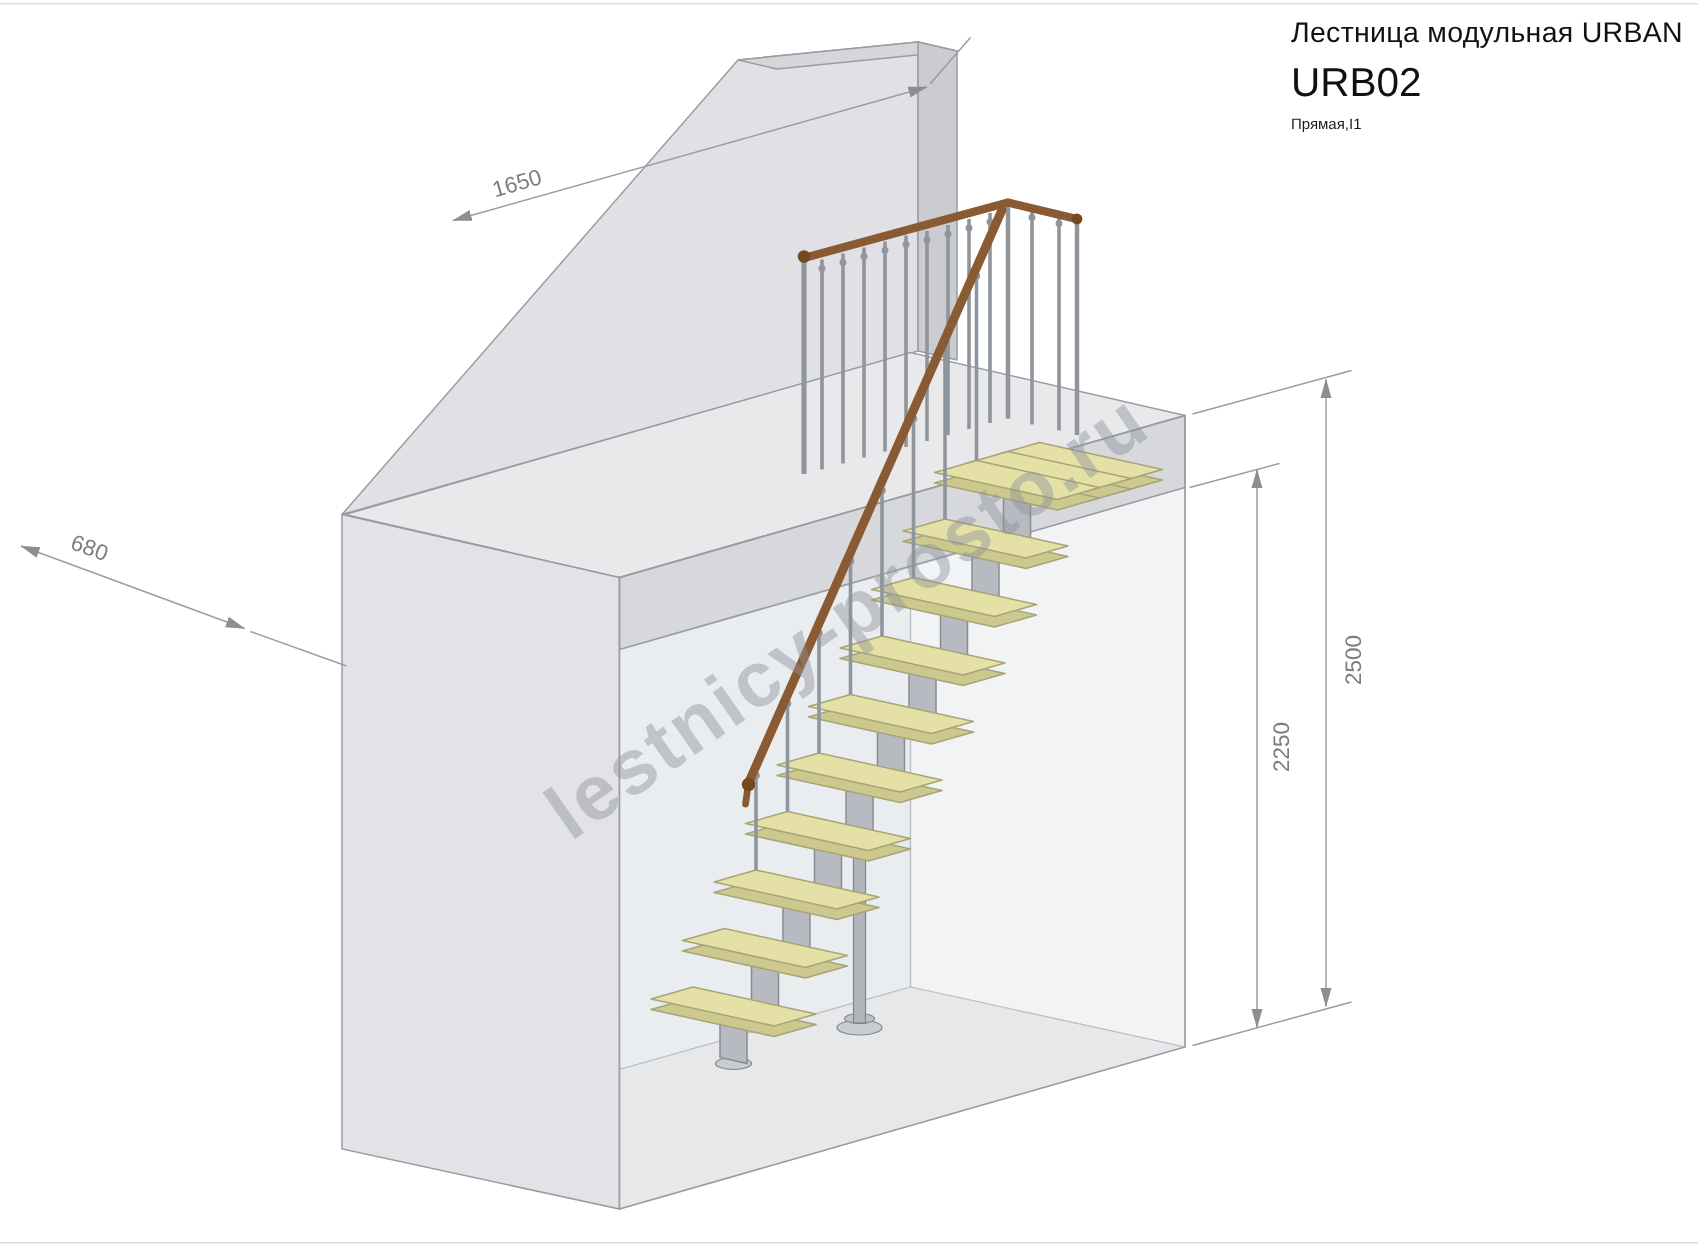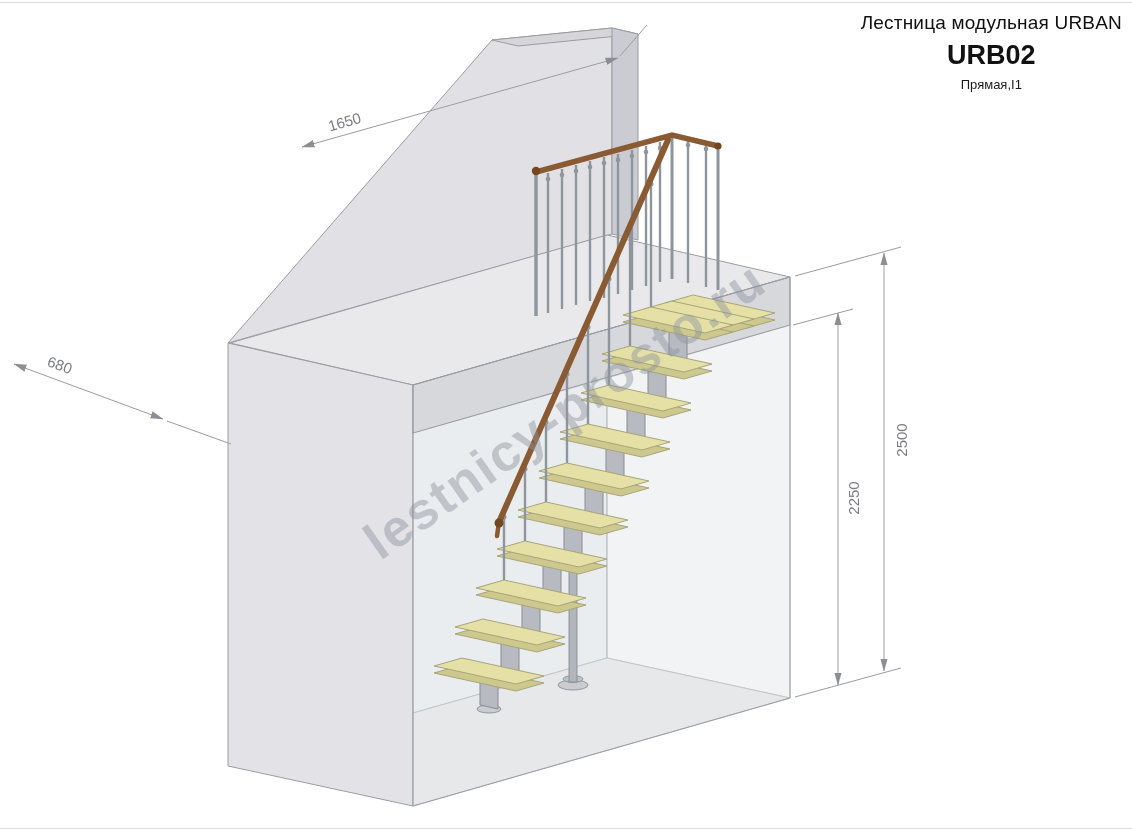--- a/index.html
+++ b/index.html
@@ -1,24 +1,24 @@
 <!DOCTYPE html>
 <html><head>
 <meta charset="utf-8">
 <style>
   html,body{margin:0;padding:0;background:#fff;}
   .stage{position:relative;width:1132px;height:831px;background:#ffffff;overflow:hidden;
          font-family:"Liberation Sans",sans-serif;}
   .stage svg{position:absolute;left:0;top:0;}
   .hairline{position:absolute;left:0;width:100%;height:1px;background:#dcdcde;}
   .hl-top{top:2px;} .hl-bottom{top:828px;}
-  .title-block{position:absolute;top:12px;right:10px;text-align:center;color:#111;}
+  .title-block{position:absolute;top:12px;right:10px;text-align:left;color:#111;}
   .title-block .t{font-size:19px;letter-spacing:.2px;}
-  .title-block .m{font-size:27px;font-weight:bold;margin-top:6px;}
-  .title-block .s1{font-size:13px;margin-top:6px;line-height:1.3;color:#1b1b1b;}
+  .title-block .m{font-size:27px;font-weight:normal;margin-top:6px;}
+  .title-block .s1{font-size:10px;margin-top:6px;line-height:1.3;color:#1b1b1b;}
   .title-block .s2{font-size:12.5px;line-height:1.3;color:#1b1b1b;}
   .dimtext{font-size:15px;fill:#7c7d83;font-family:"Liberation Sans",sans-serif;}
   .wm{font-size:52px;font-weight:bold;letter-spacing:2px;opacity:.45;
       font-family:"Liberation Sans",sans-serif;}
 </style>
 </head>
 <body>
 
 <div class="stage">
 

